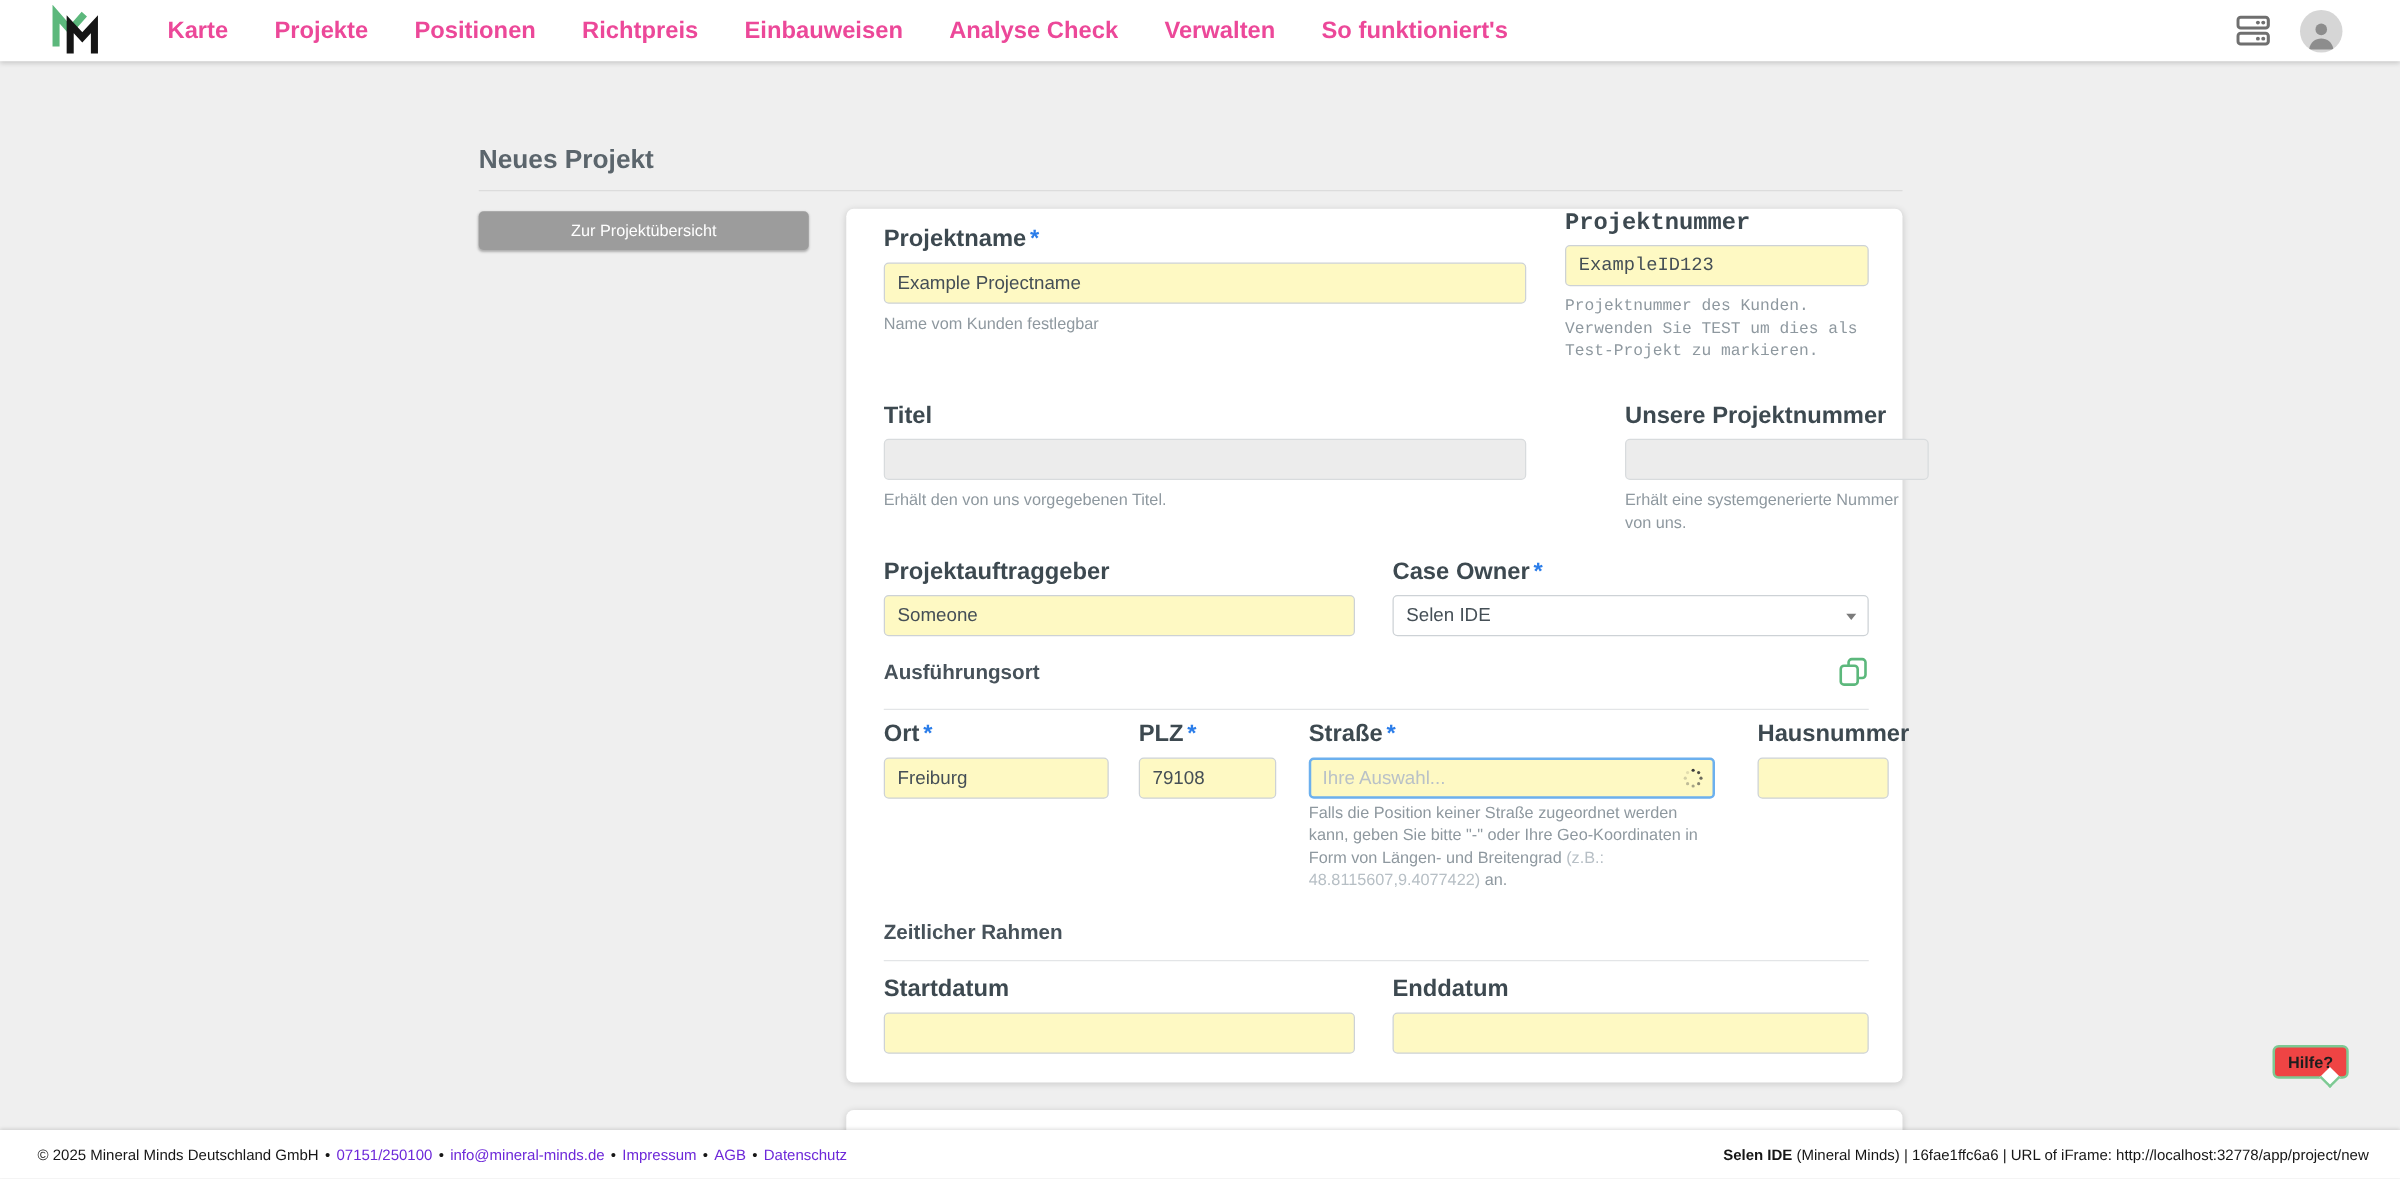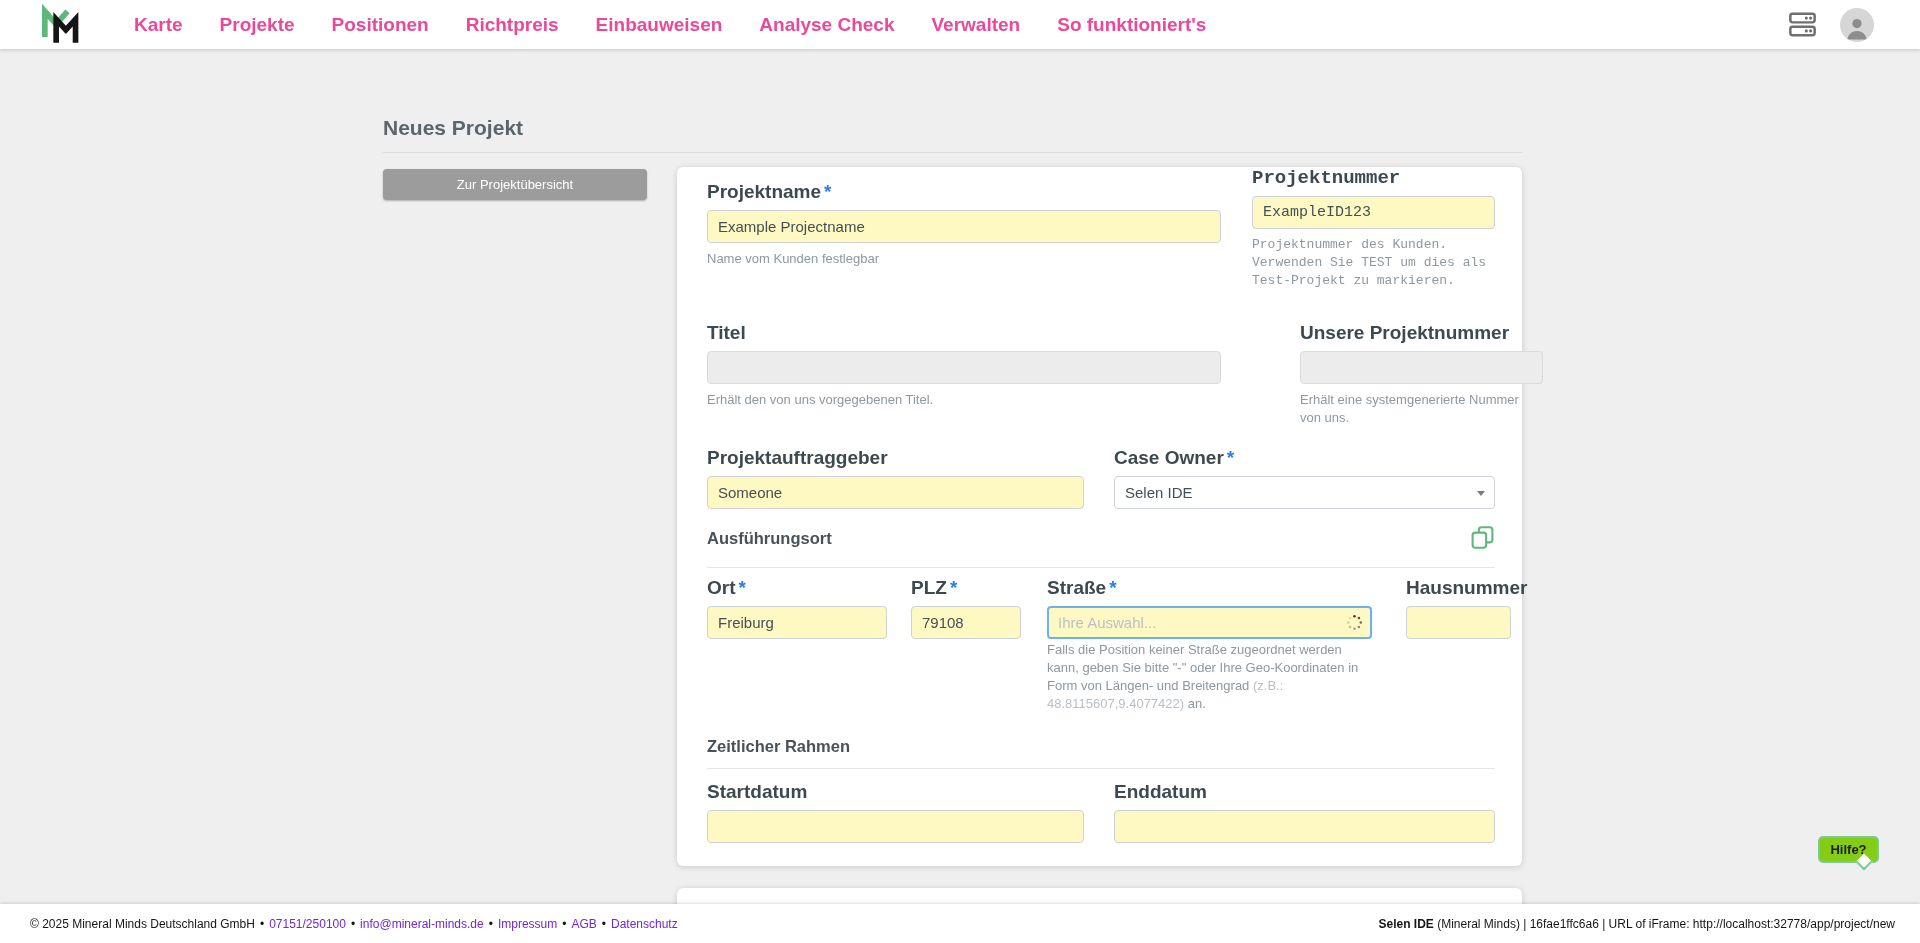--- a/index.html
+++ b/index.html
@@ -87,21 +87,21 @@
   .copy-btn {
     position:absolute; right:0; top:-4px; background:none; border:none; padding:0; cursor:pointer;
   }
 
   .strasse-wrap { position:relative; }
   .spinner { position:absolute; right:9px; top:8px; }
 
   
   .hilfe {
     position:absolute; left:1818px; top:836px; width:61px; height:27px; z-index:6;
-    background:#84cc16; border:2px solid #7dc993; border-radius:5px;
+    background:#ef4444; border:2px solid #7dc993; border-radius:5px;
     font-size:13px; font-weight:bold; color:#1e1e1e; font-family:inherit;
     display:flex; align-items:center; justify-content:center; cursor:pointer;
   }
   .hilfe::after {
     content:""; position:absolute; bottom:-7px; right:7px; width:10px; height:10px;
     background:#fff; border-right:2px solid #7dc993; border-bottom:2px solid #7dc993;
     transform:rotate(45deg);
   }
 
   

